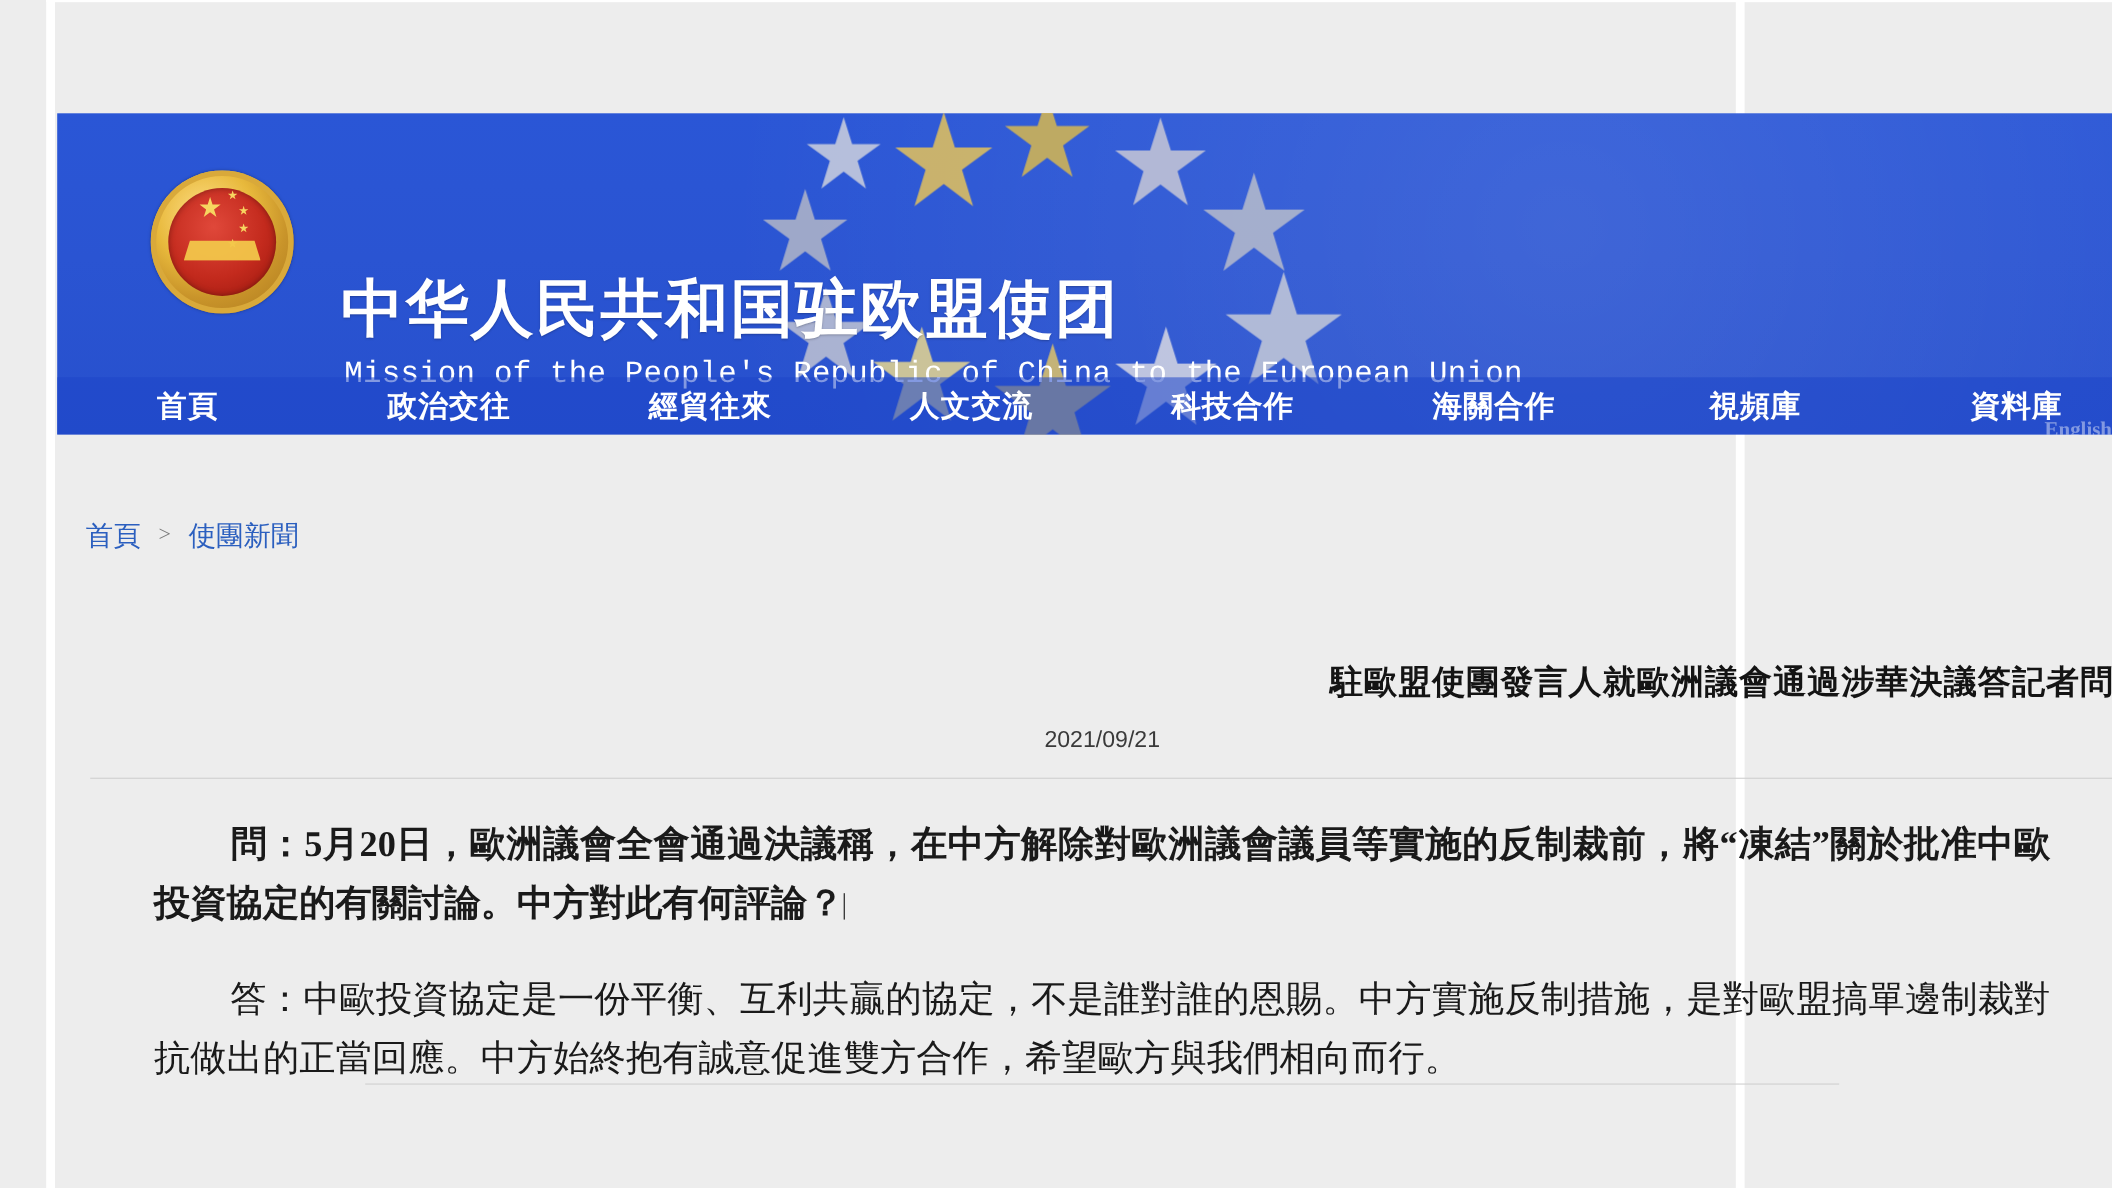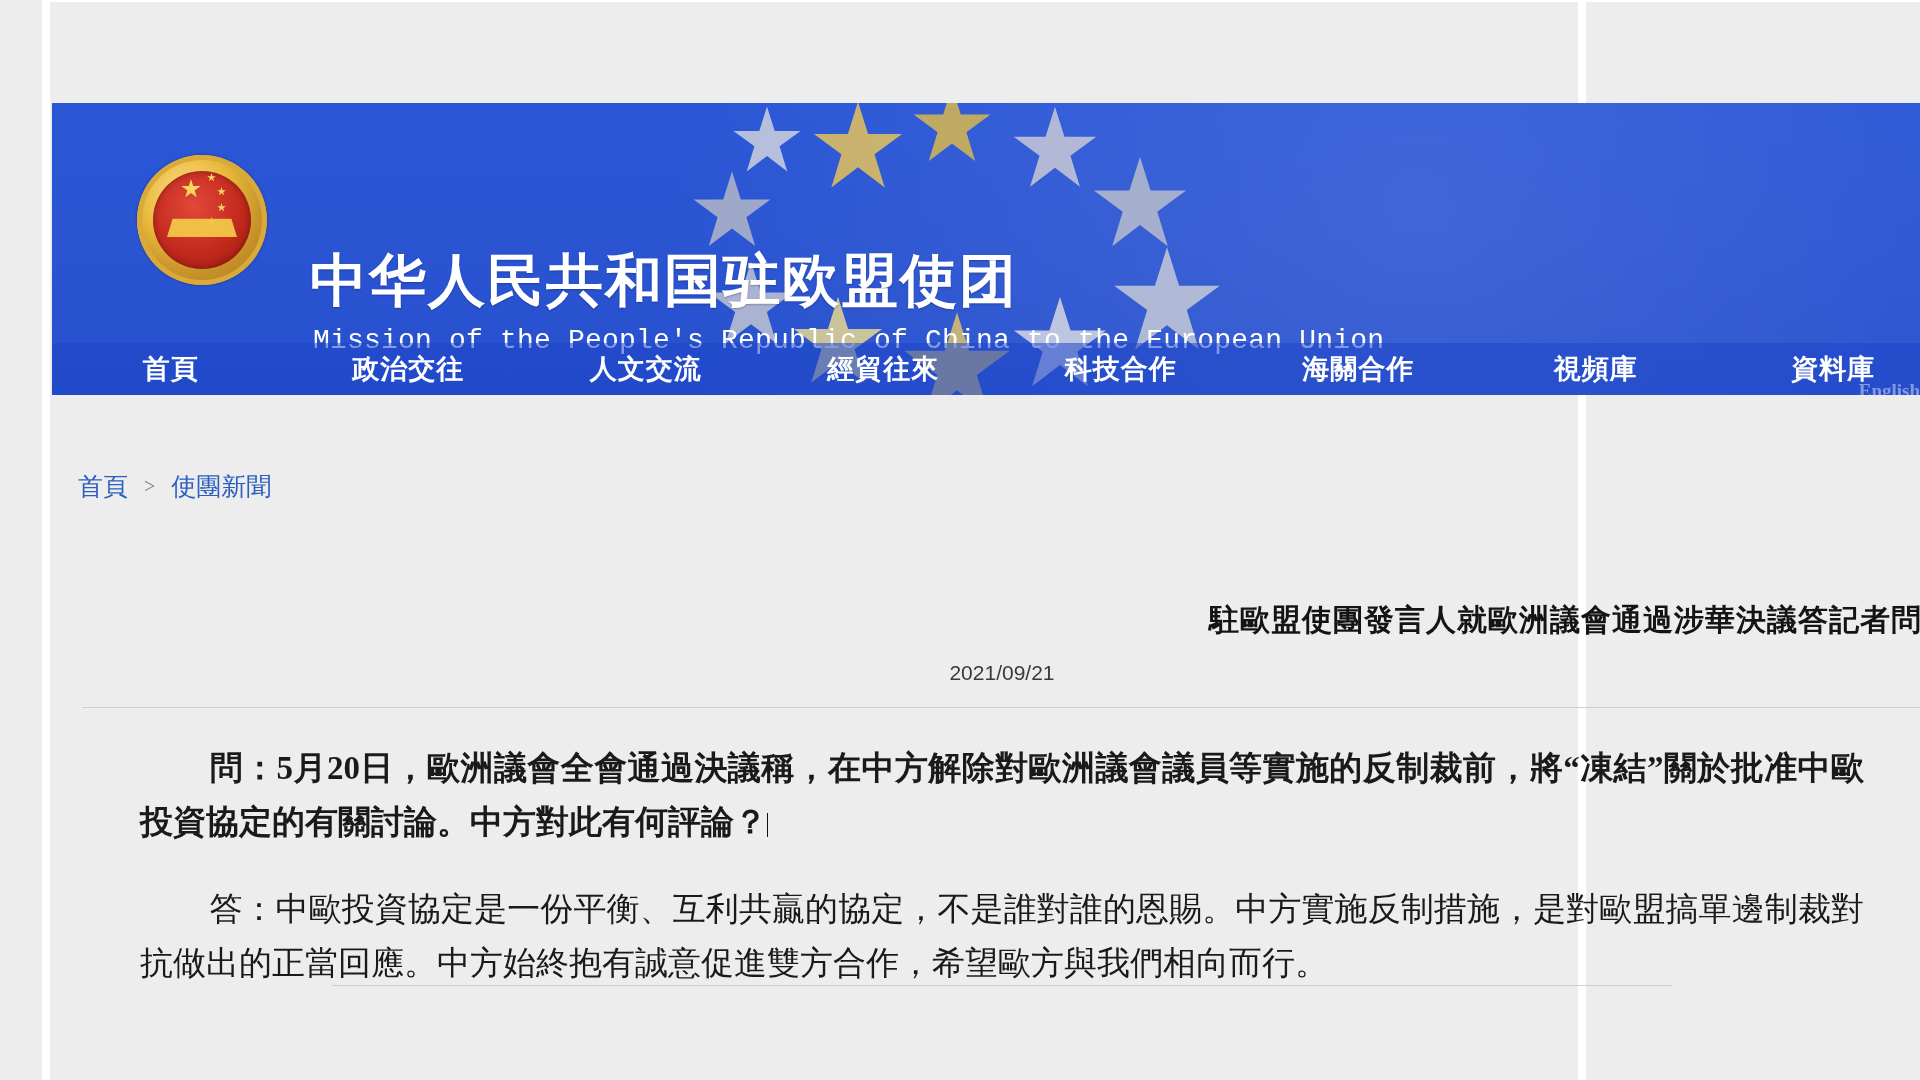--- a/index.html
+++ b/index.html
@@ -276,22 +276,22 @@
       </div>
 
       <div class="banner-title">中华人民共和国驻欧盟使团</div>
       <div class="banner-sub">Mission of the People's Republic of China to the European Union</div>
 
       <a class="english-link" href="#">English</a>
 
       <nav class="nav">
         <div class="nav-item">首頁</div>
         <div class="nav-item">政治交往</div>
+        <div class="nav-item">經貿往來</div>
         <div class="nav-item">人文交流</div>
-        <div class="nav-item">經貿往來</div>
         <div class="nav-item">科技合作</div>
         <div class="nav-item">海關合作</div>
         <div class="nav-item">視頻庫</div>
         <div class="nav-item">資料庫</div>
       </nav>
     </div>
 
     <div class="breadcrumb">
       <span class="crumb">首頁</span>
       <span class="sep">&gt;</span>

